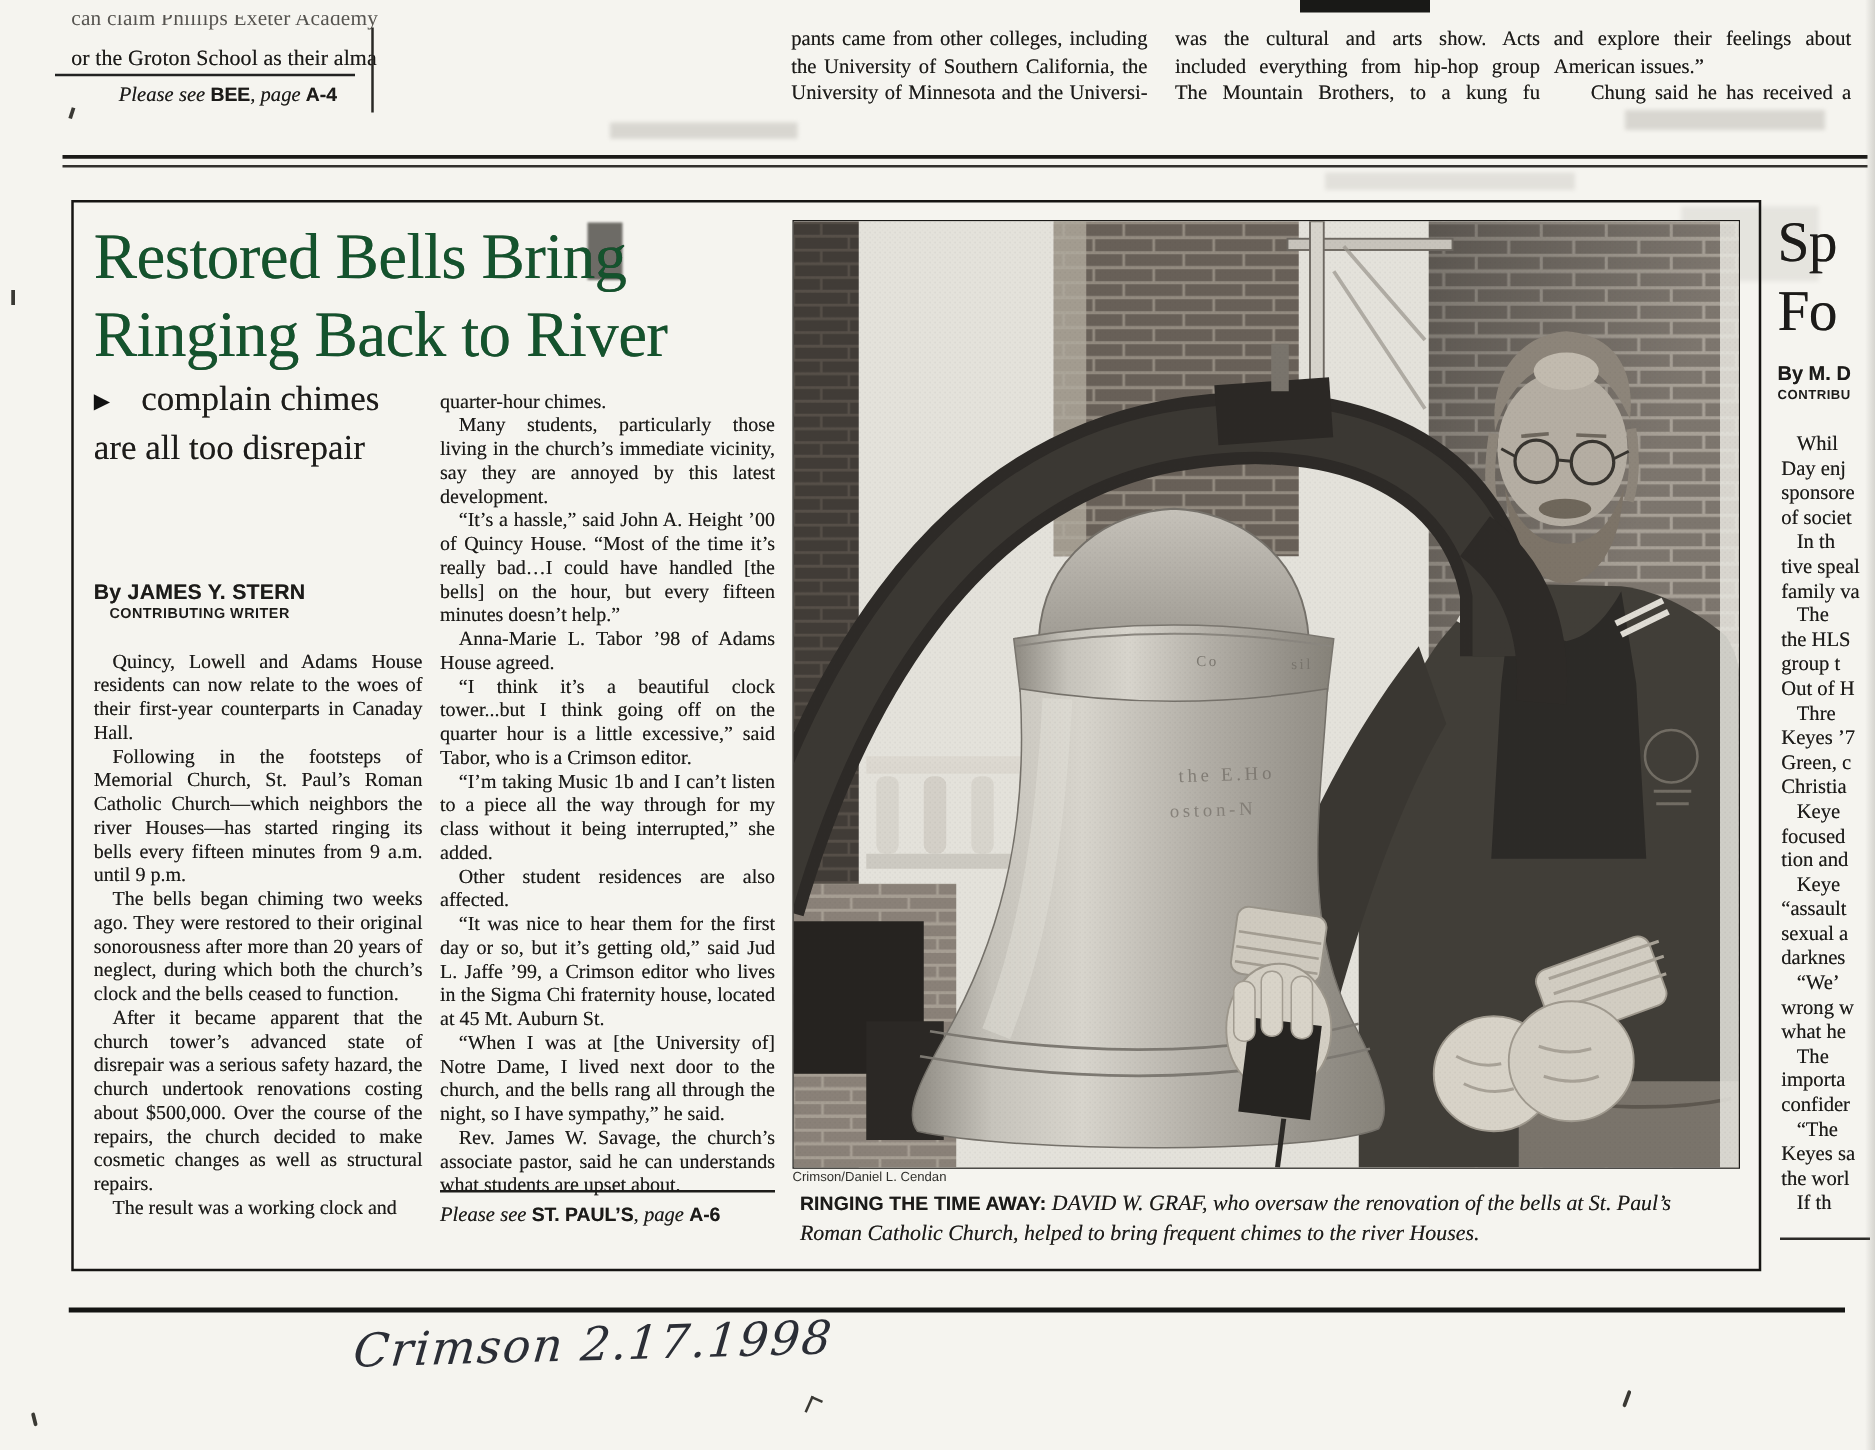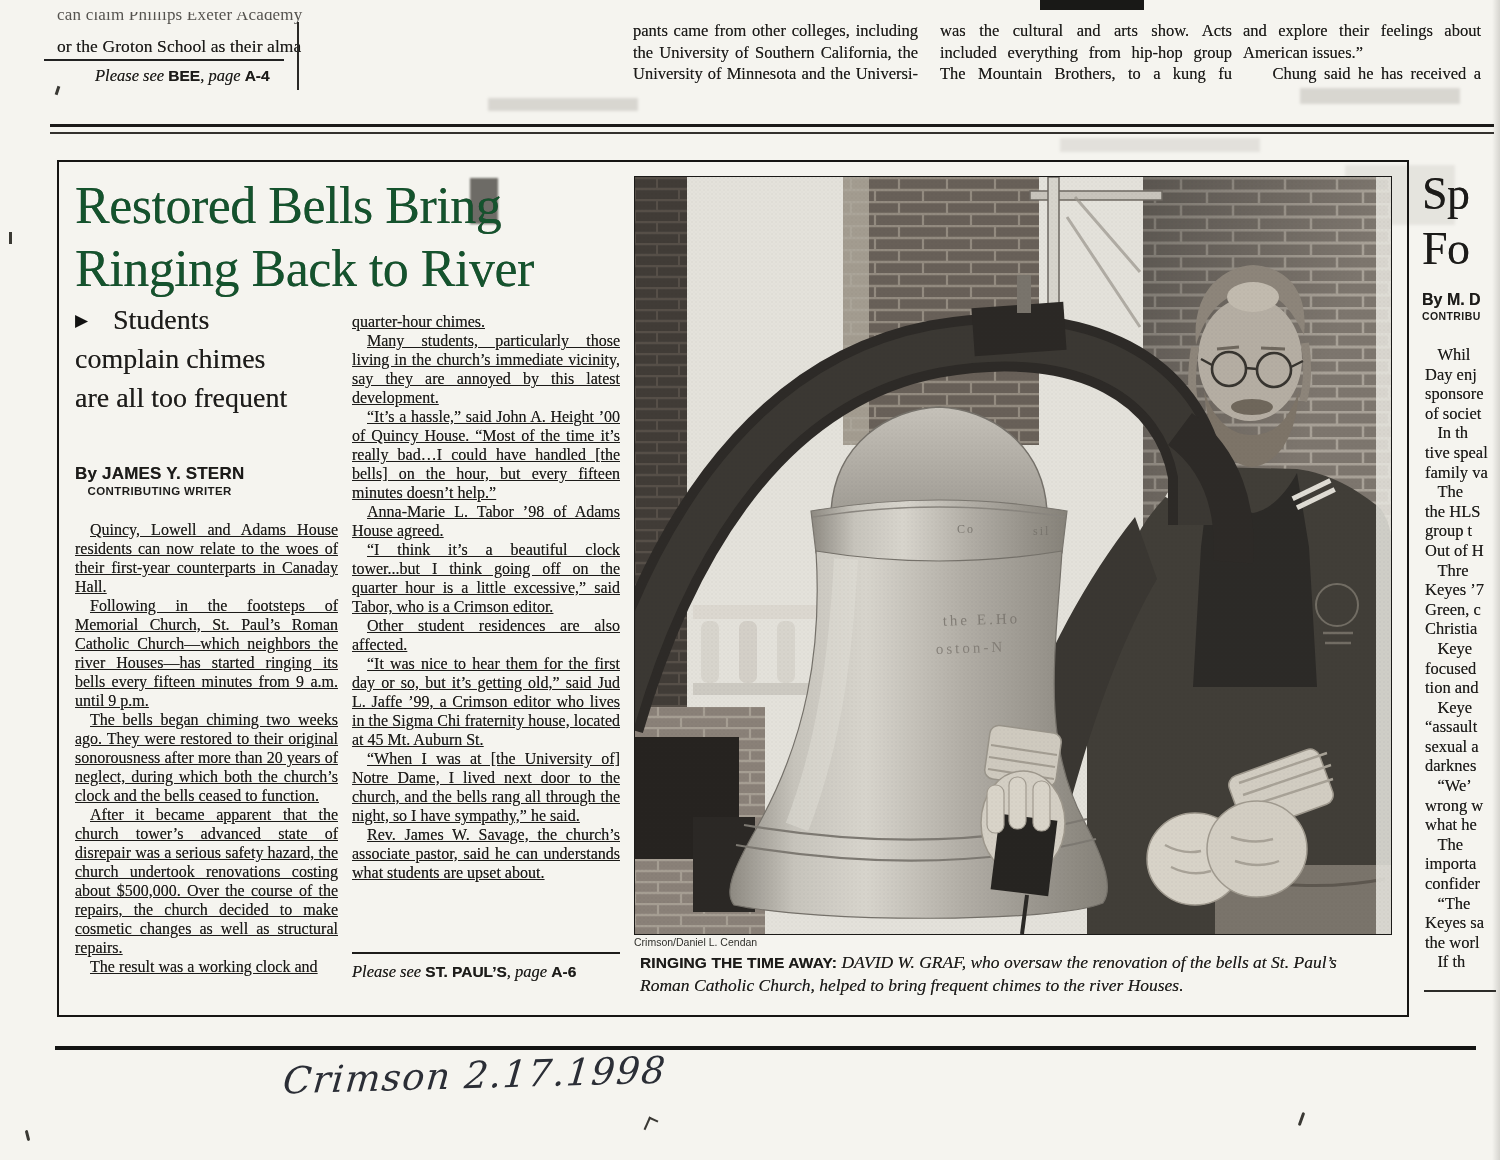--- a/index.html
+++ b/index.html
@@ -35,21 +35,21 @@
   .artifact{background:#3a3934;}
   
   .article-box{left:57px;top:160px;width:1348px;height:853px;border:2px solid #161513;background:transparent;}
   .headline{left:75px;top:174px;width:580px;font-size:52px;line-height:63px;letter-spacing:-.5px;color:#14532d;}
   .deck{left:75px;top:300px;width:260px;font-size:28px;line-height:39px;color:#1d1c1a;}
   .deck .deck-line:first-child{text-indent:38px;}
   .deck-arrow{left:75px;top:310px;font-size:17px;color:#111;}
   .byline{left:75px;top:464px;font-family:"Liberation Sans",sans-serif;text-align:center;}
   .byline .name{font-weight:bold;font-size:17px;letter-spacing:.2px;}
   .byline .role{font-weight:bold;font-size:11.5px;letter-spacing:.4px;margin-top:1px;}
-  .bodycol{font-size:16px;line-height:19px;text-decoration:underline;}
+  .bodycol{font-size:16px;line-height:19px;}
   .bodycol p{margin:0;text-align:justify;text-indent:15px;}
   .col1{left:75px;top:520px;width:263px;}
   .col2{left:352px;top:312px;width:268px;}
   .col2 p:first-child{text-indent:0;}
   .jump-rule{left:352px;top:952px;width:268px;height:1.8px;background:#1d1c1a;}
   .jump-line{left:352px;top:962px;width:268px;text-align:left;font-size:16.5px;}
   
   .photo-frame{left:634px;top:176px;width:756px;height:757px;border:1.5px solid #1b1a18;background:#ddd9d2;}
   .credit{left:634px;top:936px;width:752px;text-align:left;font-family:"Liberation Sans",sans-serif;font-size:10.5px;color:#30302c;}
   .caption{left:640px;top:951px;width:748px;font-size:17.5px;line-height:23px;}
@@ -108,43 +108,43 @@
 
 <div class="abs article-box"></div>
 
 <div class="abs headline ink">
   <div>Restored Bells Bring</div>
   <div>Ringing Back to River</div>
 </div>
 
 <span class="abs deck-arrow">▶</span>
 <div class="abs deck ink">
-    <div class="deck-line">Students</div>
     <div class="deck-line">complain chimes</div>
-    <div class="deck-line">are all too frequent</div>
+    <div class="deck-line">are all too disrepair</div>
   </div>
 
 <div class="abs byline">
   <div class="name ink">By JAMES Y. STERN</div>
   <div class="role">CONTRIBUTING WRITER</div>
 </div>
 
 <div class="abs bodycol col1 ink">
     <p>Quincy, Lowell and Adams House residents can now relate to the woes of their first-year counterparts in Canaday Hall.</p>
     <p>Following in the footsteps of Memorial Church, St. Paul’s Roman Catholic Church—which neighbors the river Houses—has started ringing its bells every fifteen minutes from 9 a.m. until 9 p.m.</p>
     <p>The bells began chiming two weeks ago. They were restored to their original sonorousness after more than 20 years of neglect, during which both the church’s clock and the bells ceased to function.</p>
     <p>After it became apparent that the church tower’s advanced state of disrepair was a serious safety hazard, the church undertook renovations costing about $500,000. Over the course of the repairs, the church decided to make cosmetic changes as well as structural repairs.</p>
     <p>The result was a working clock and</p>
   </div>
 <div class="abs bodycol col2 ink">
     <p>quarter-hour chimes.</p>
     <p>Many students, particularly those living in the church’s immediate vicinity, say they are annoyed by this latest development.</p>
     <p>“It’s a hassle,” said John A. Height ’00 of Quincy House.  “Most of the time it’s really bad…I could have handled [the bells] on the hour, but every fifteen minutes doesn’t help.”</p>
     <p>Anna-Marie L. Tabor ’98 of Adams House agreed.</p>
     <p>“I think it’s a beautiful clock tower...but I think going off on the quarter hour is a little excessive,” said Tabor, who is a Crimson editor.</p>
+    <p>“I’m taking Music 1b and I can’t listen to a piece all the way through for my class without it being interrupted,” she added.</p>
     <p>Other student residences are also affected.</p>
     <p>“It was nice to hear them for the first day or so, but it’s getting old,” said Jud L. Jaffe ’99, a Crimson editor who lives in the Sigma Chi fraternity house, located at 45 Mt. Auburn St.</p>
     <p>“When I was at [the University of] Notre Dame, I lived next door to the church, and the bells rang all through the night, so I have sympathy,” he said.</p>
     <p>Rev. James W. Savage, the church’s associate pastor, said he can understands what students are upset about.</p>
   </div>
 
 <div class="abs jump-rule"></div>
 <div class="abs see-line jump-line ink">
   <span class="ital">Please see </span><span class="boldsans">ST. PAUL’S</span><span class="ital">, page </span><span class="boldsans">A-6</span>
 </div>

